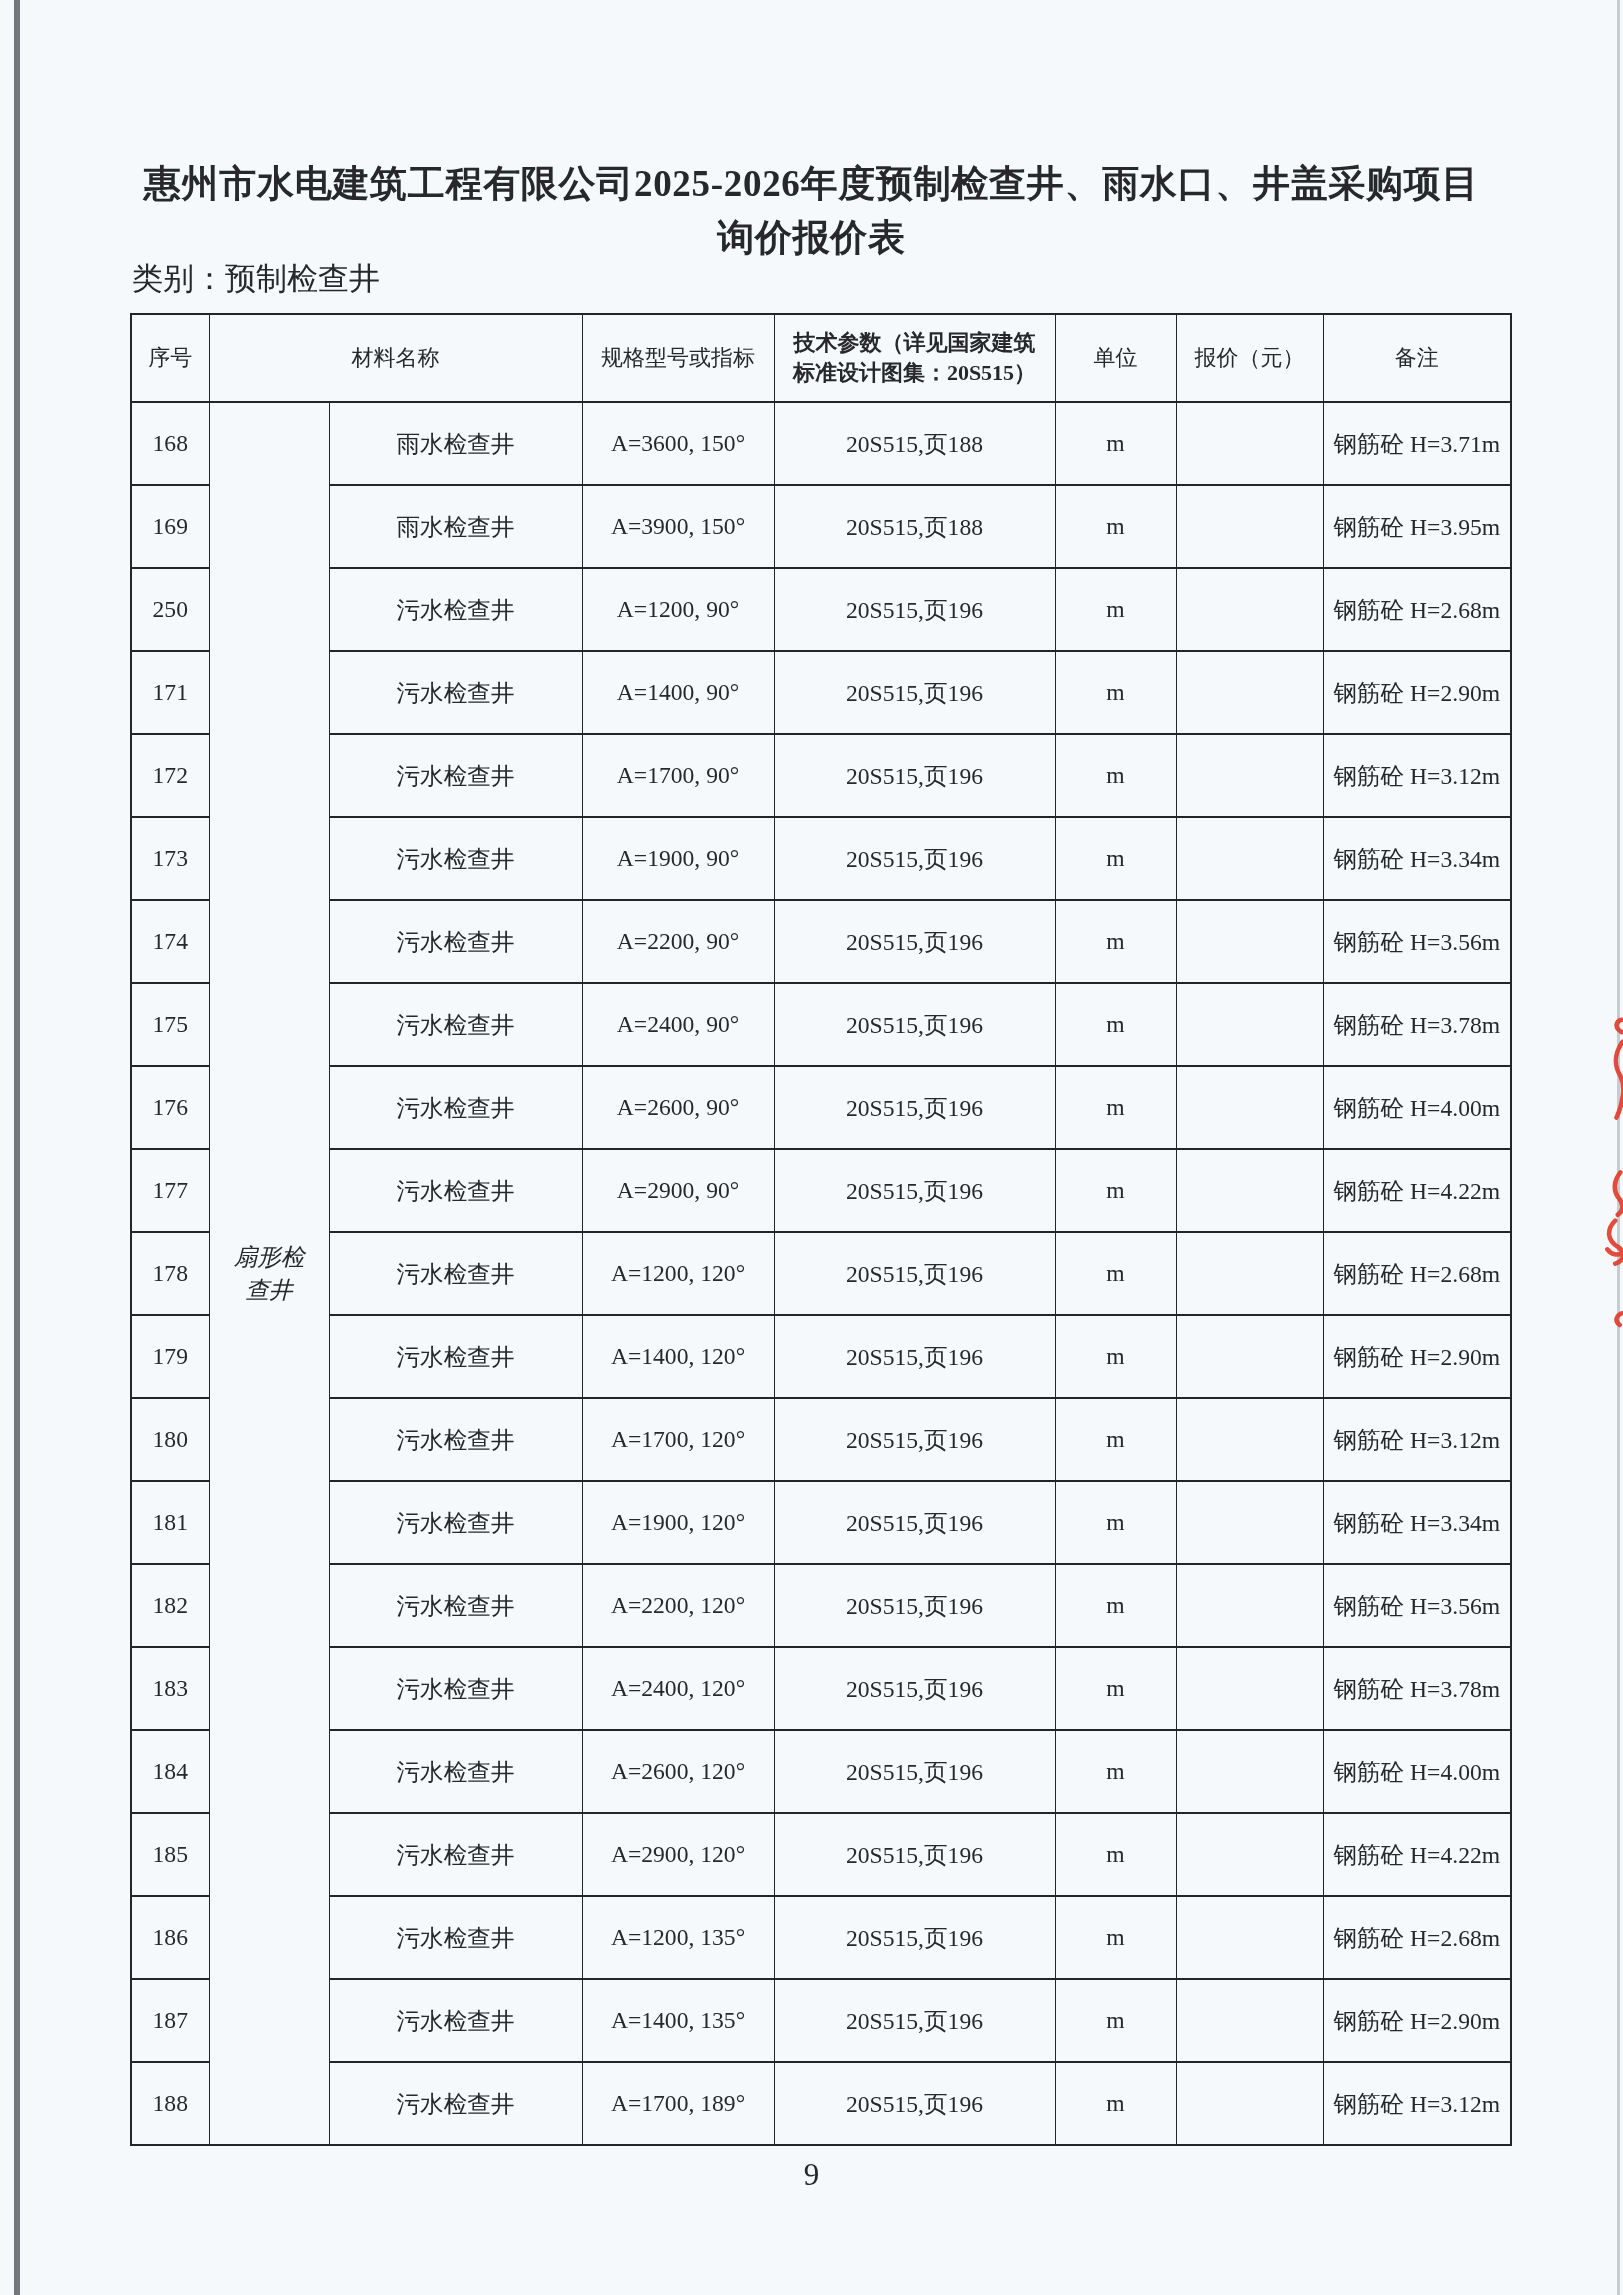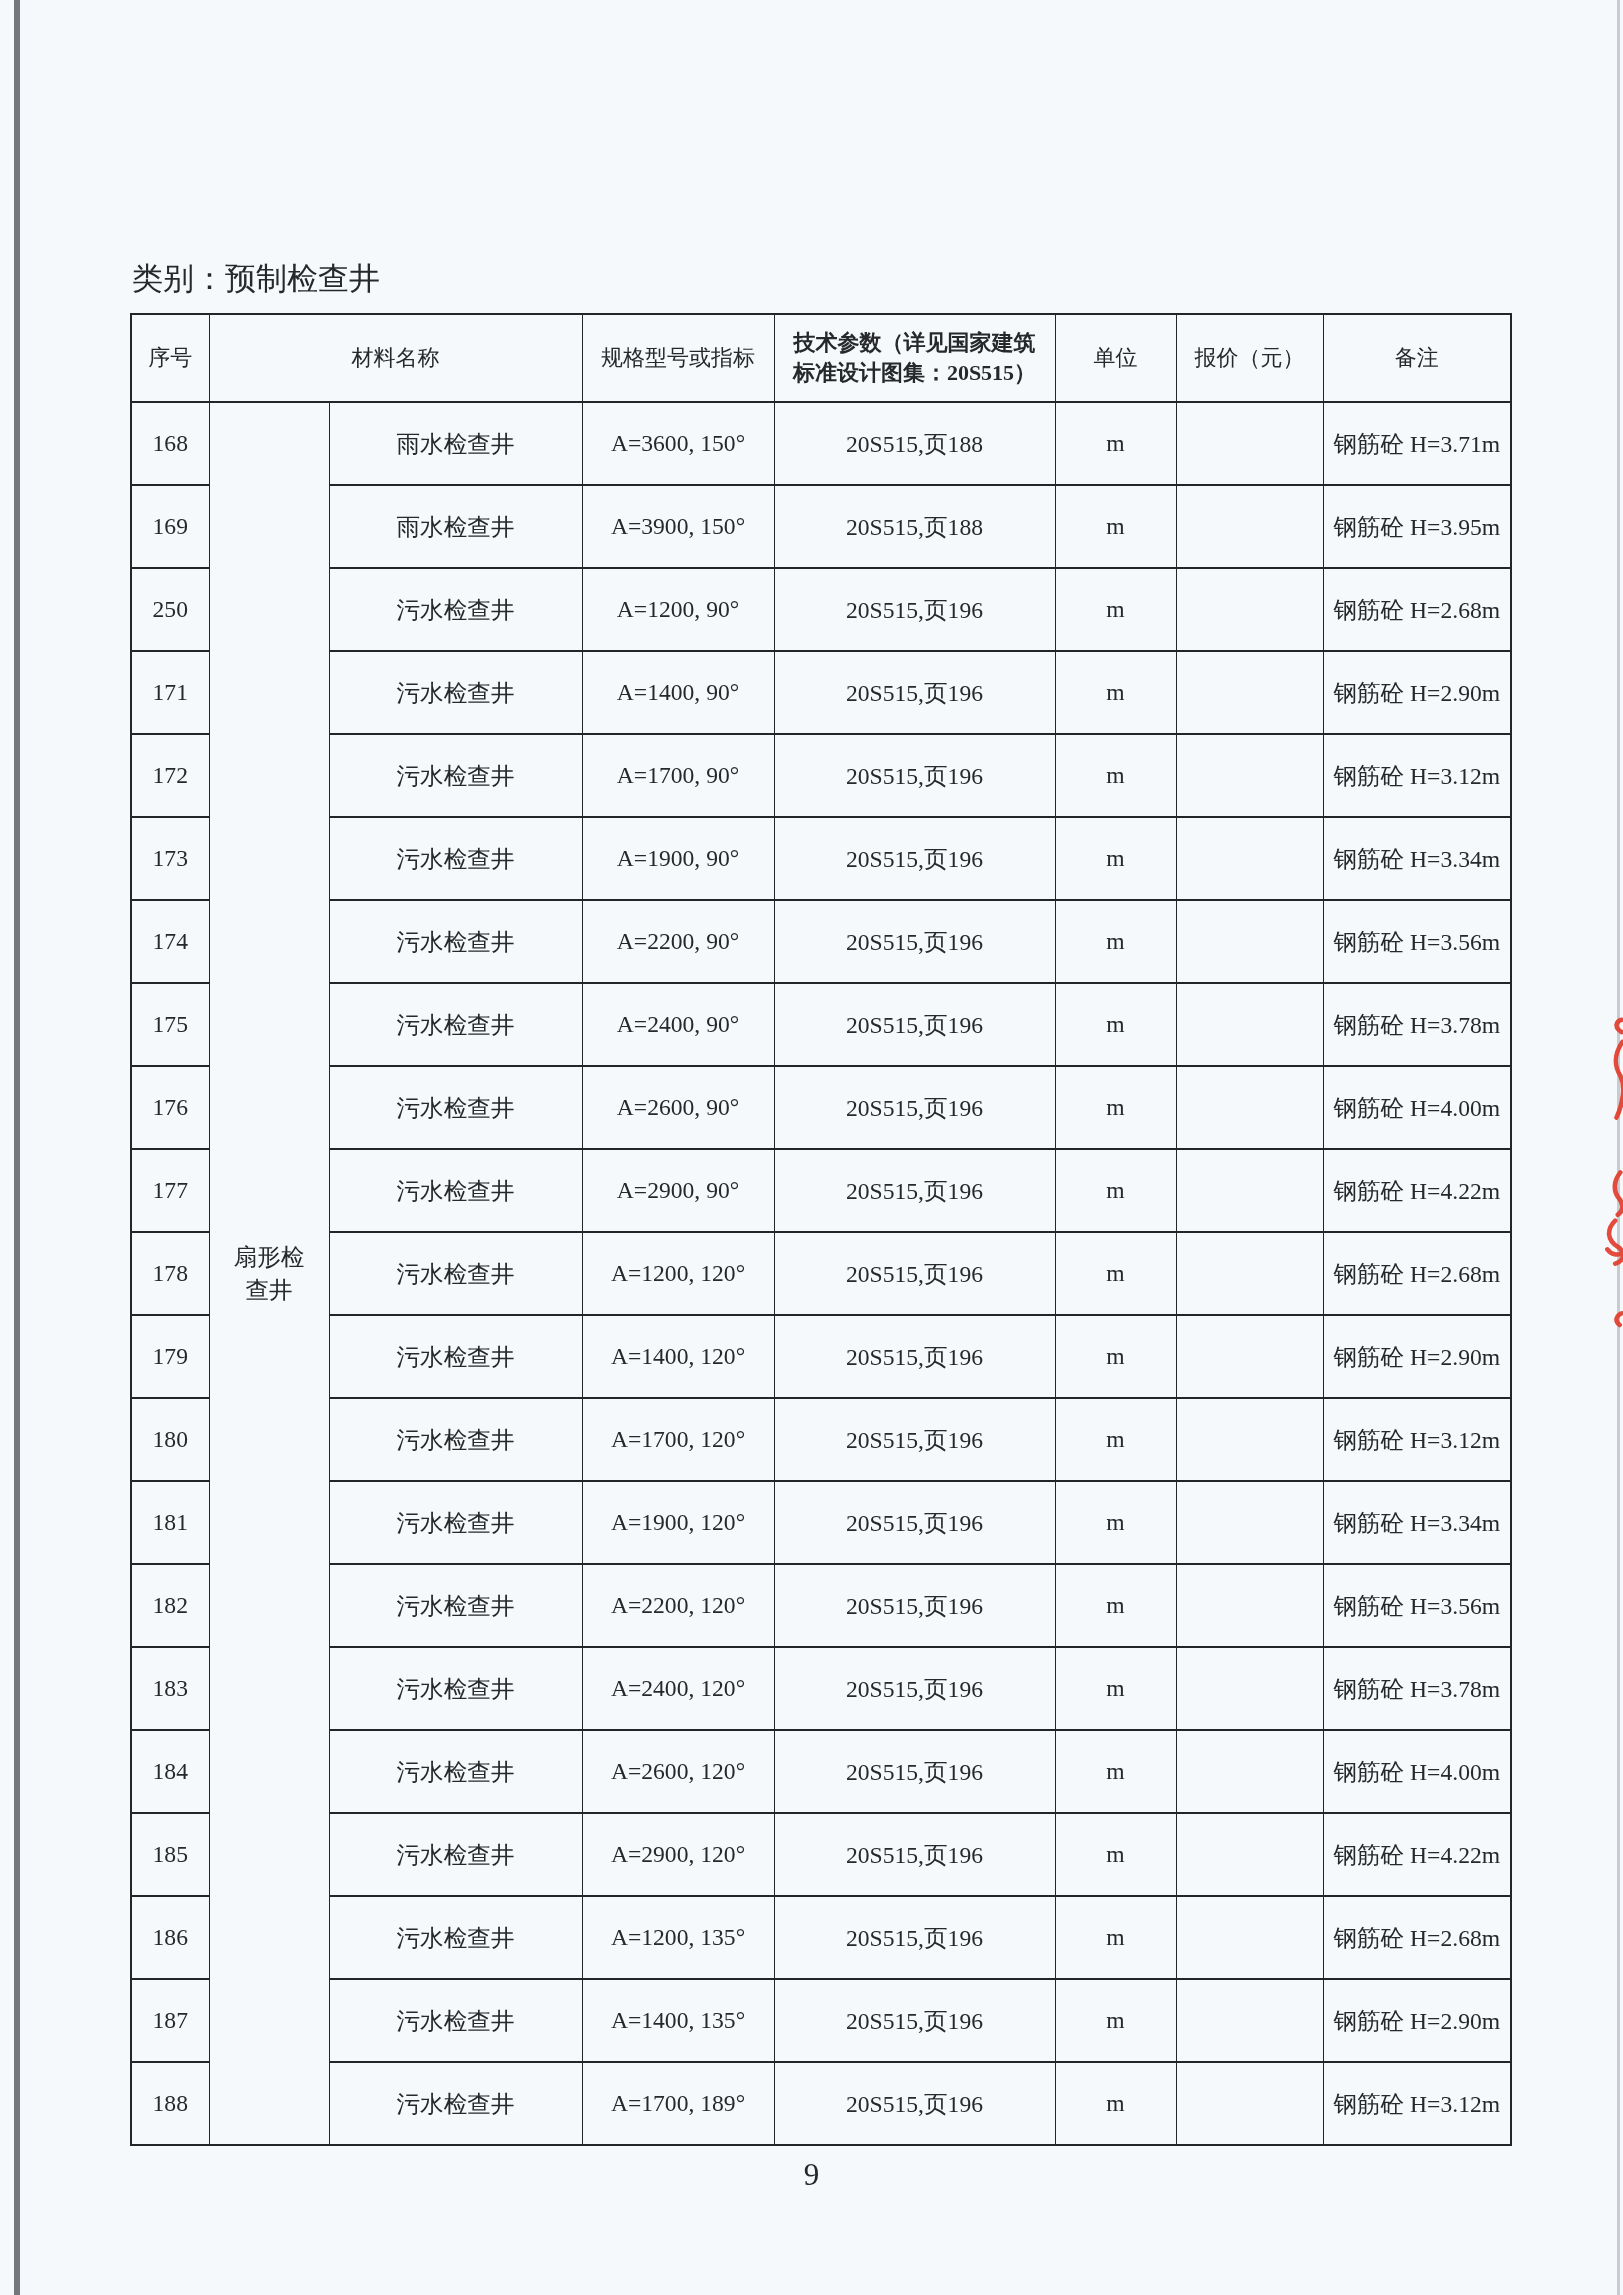--- a/index.html
+++ b/index.html
@@ -45,37 +45,41 @@
     text-align: center; vertical-align: middle;
     padding: 0 3.9px;
     overflow: hidden;
   }
   .quote-table thead th {
     height: 86px; font-weight: 400; font-size: 22px; line-height: 30px;
   }
   .quote-table thead th.params { padding: 0 17px; font-weight: bold; }
   .quote-table tbody td { height: 81px; }
   .quote-table td.spec { white-space: nowrap; margin-left: 20px; }
-  .quote-table td.group { padding: 0 24px; line-height: 33px; }
+  .quote-table td.group { padding: 0 24px; line-height: 33px; font-style: italic; }
 
   .stamp { position: absolute; left: 1593px; top: 1005px; width: 30px; height: 340px; }
 
   .pageno {
     position: absolute; left: 0; top: 2157px; width: 1623px;
     text-align: center; font-size: 31px;
   }
 </style>
 </head>
 <body>
 
 <div class="page">
 
   <div class="edge-left"></div>
   <div class="edge-right"></div>
 
+  <div class="title">
+    <div>惠州市水电建筑工程有限公司2025-2026年度预制检查井、雨水口、井盖采购项目</div>
+    <div>询价报价表</div>
+  </div>
 
   <div class="category">类别：预制检查井</div>
 
   <table class="quote-table">
     <colgroup>
       <col style="width:78px">
       <col style="width:120px">
       <col style="width:253px">
       <col style="width:192px">
       <col style="width:281px">

